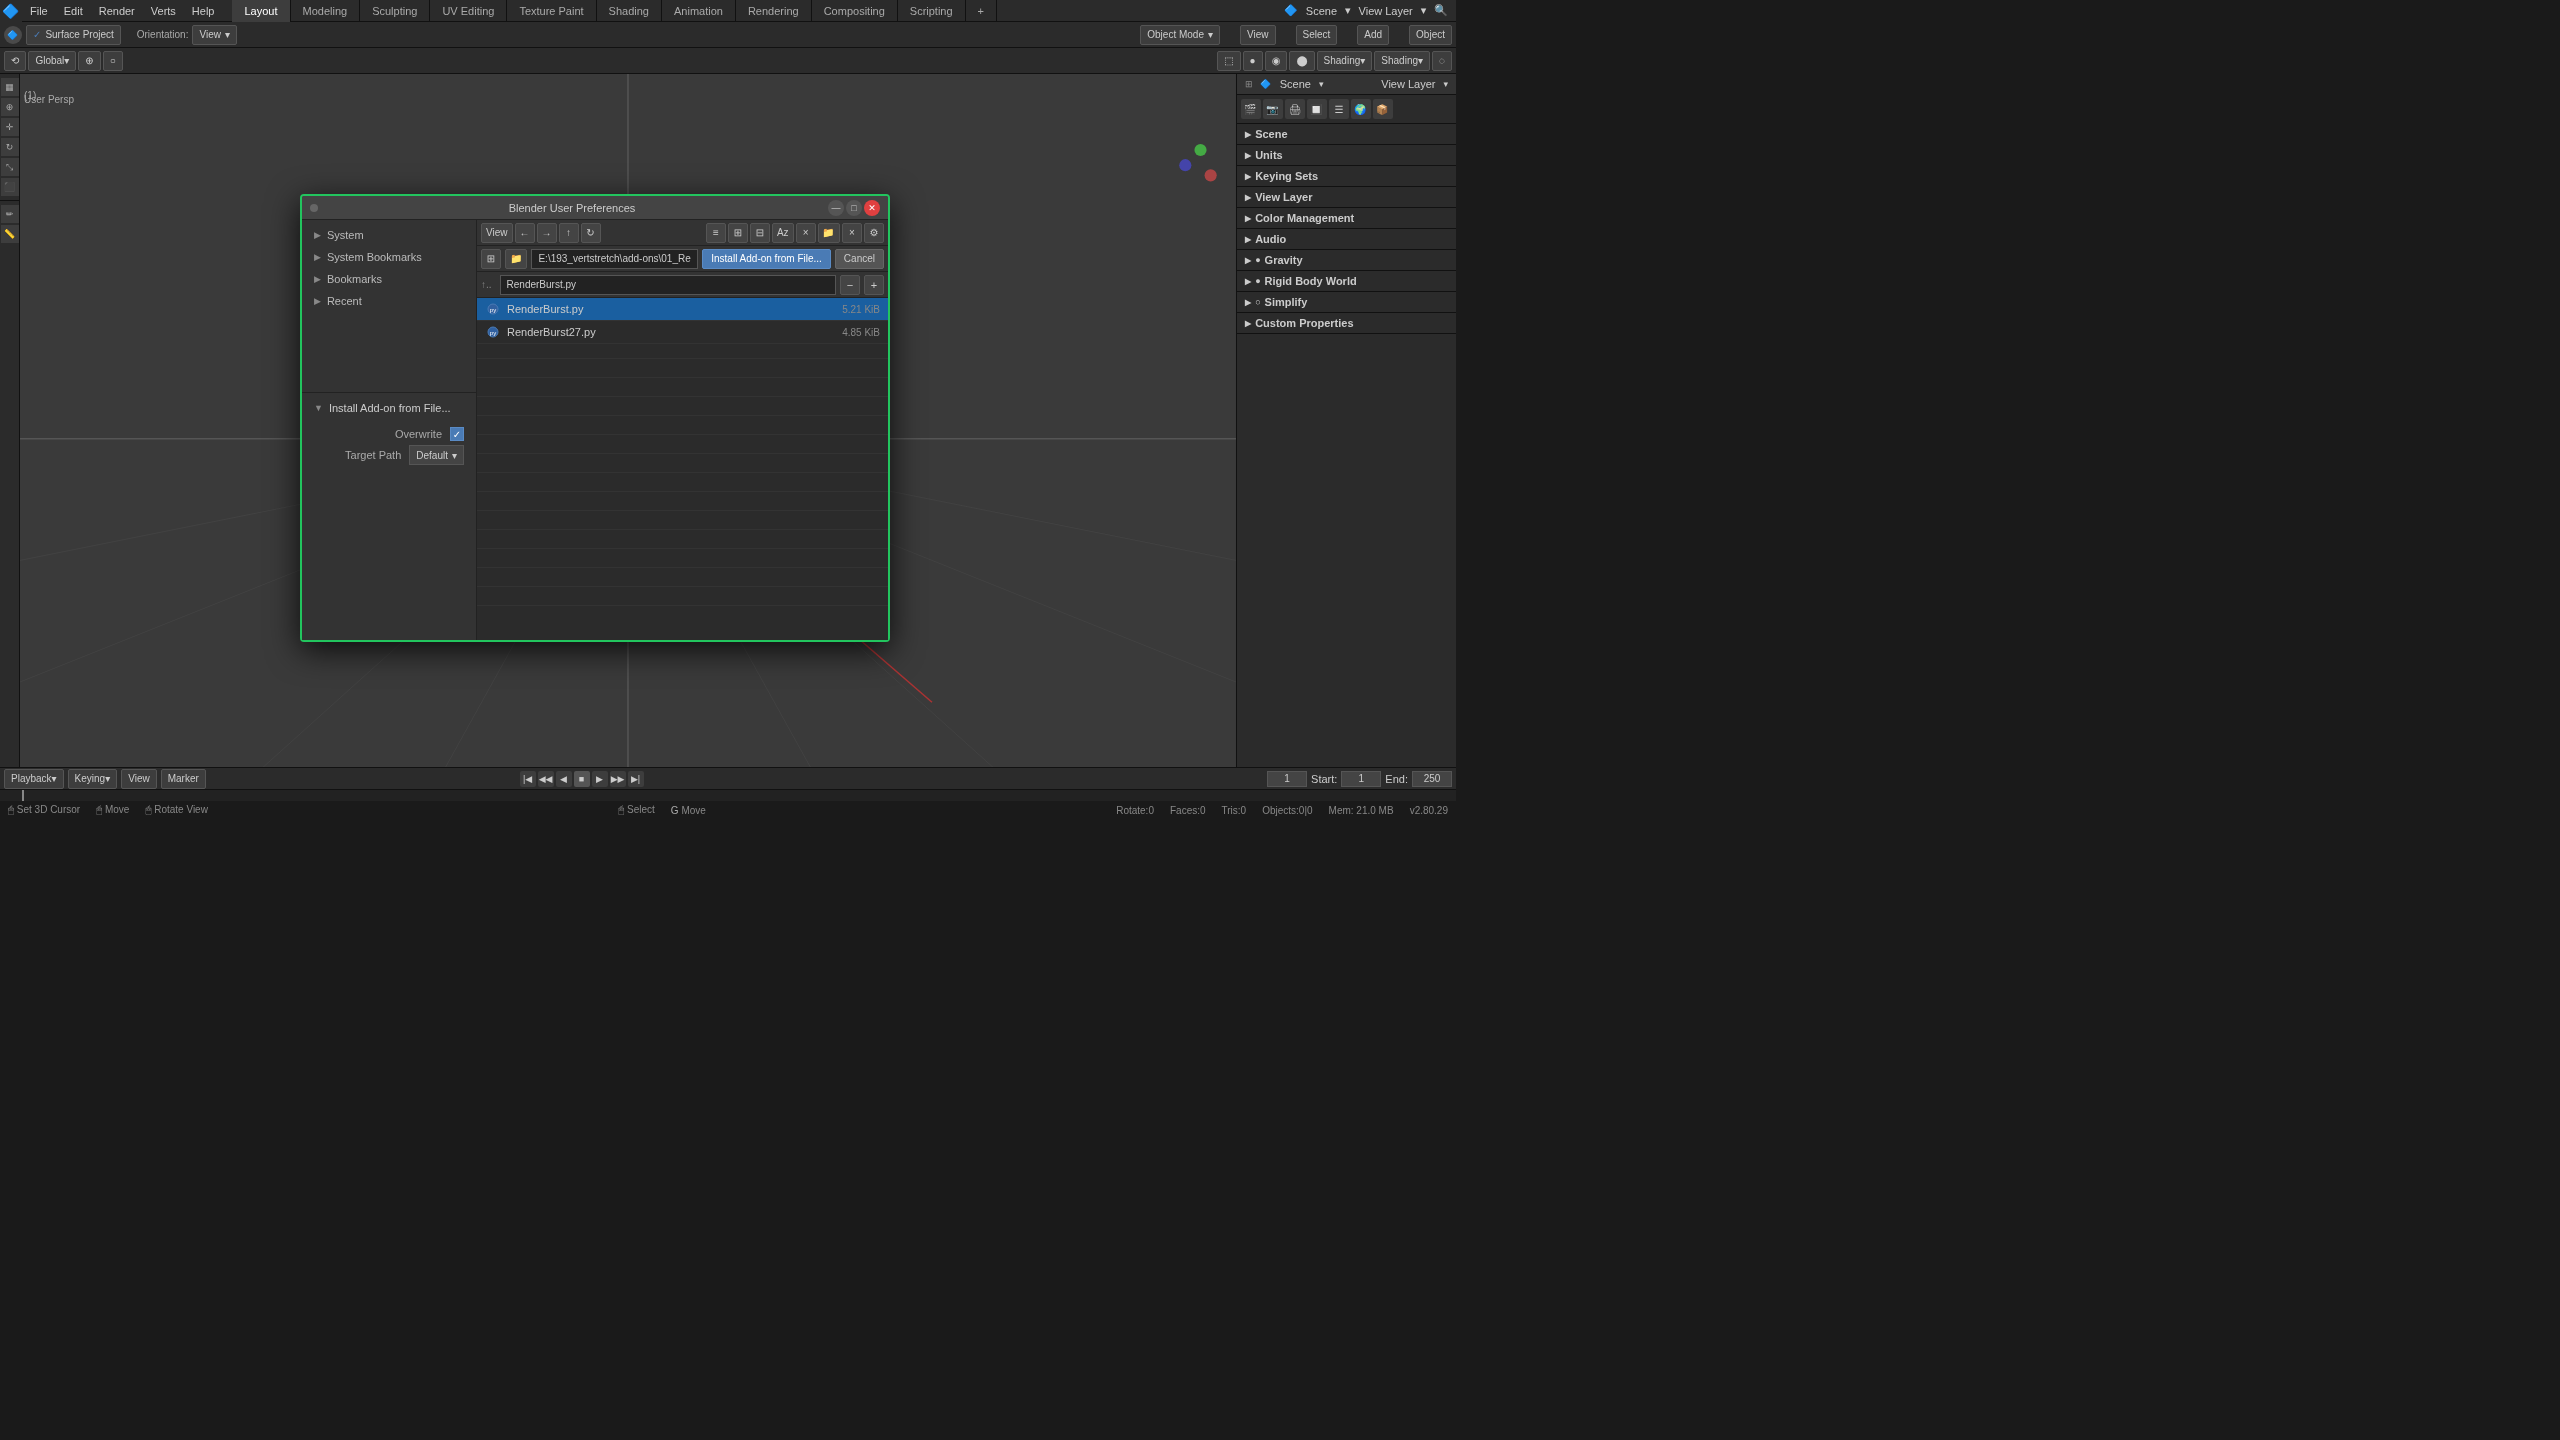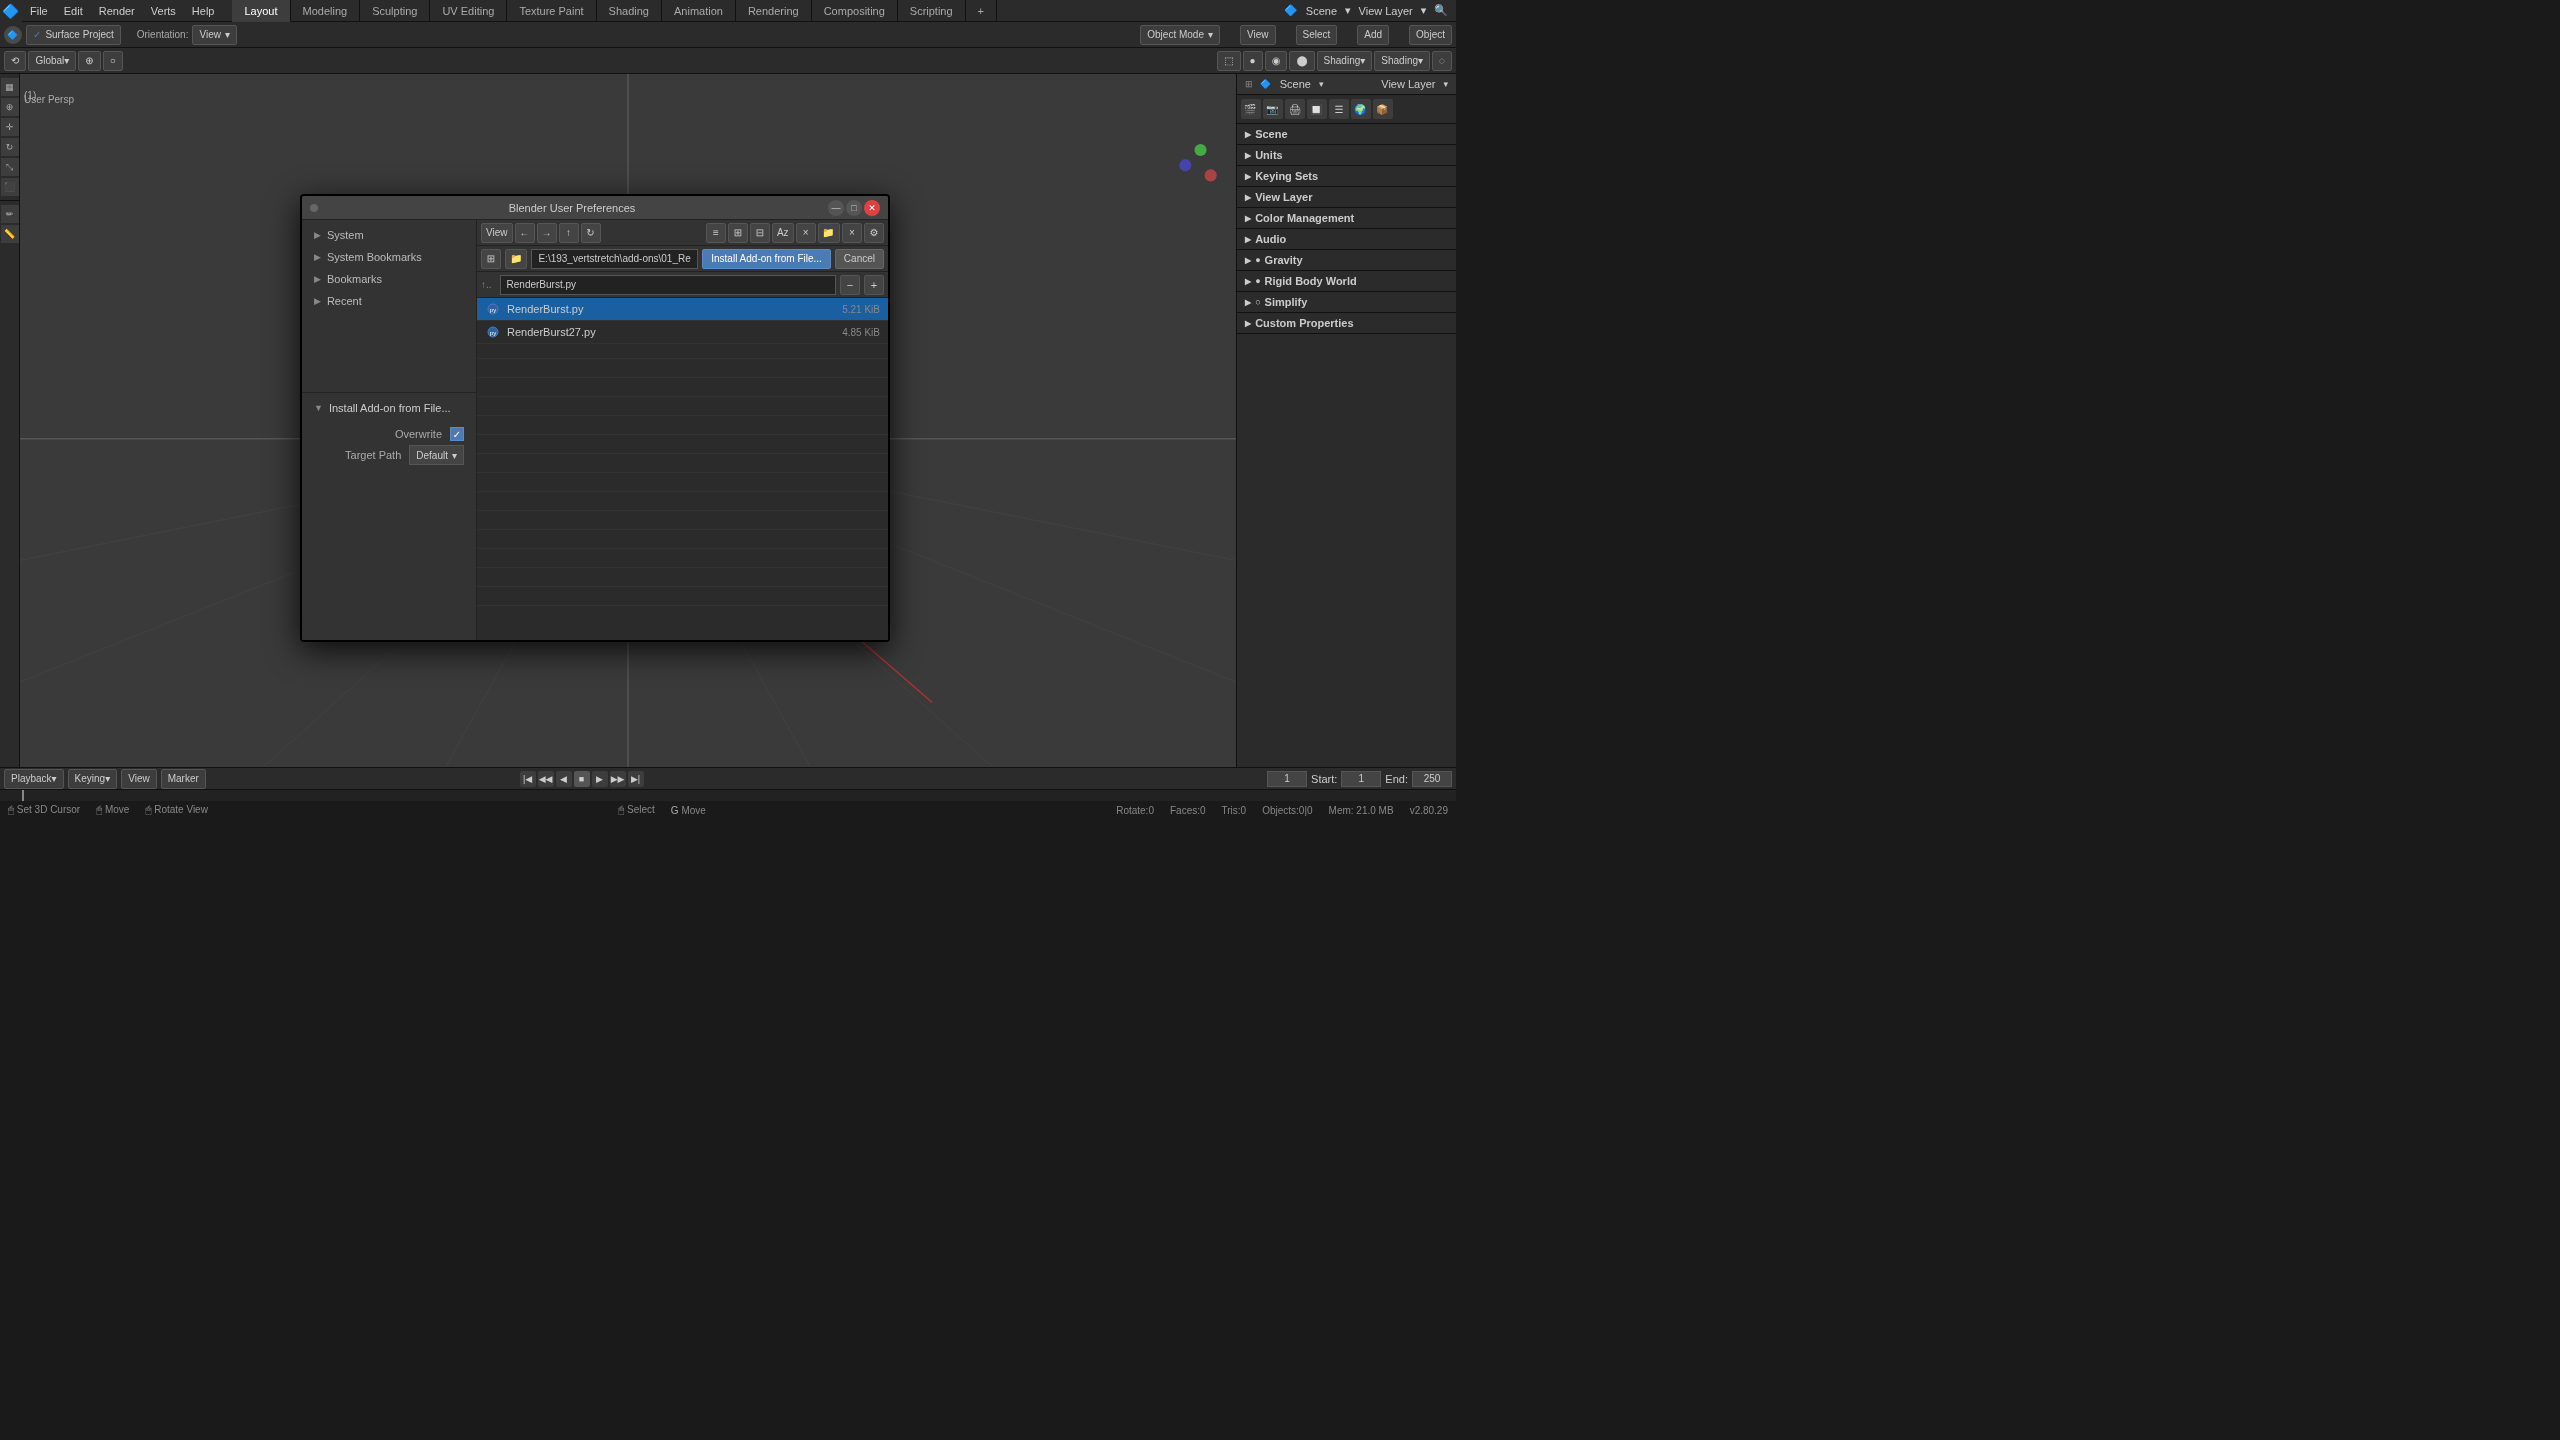--- a/index.html
+++ b/index.html
@@ -244,21 +244,21 @@
       gap: 16px;
     }
 
     
     #blender-dialog {
       position: absolute;
       top: 120px;
       left: 280px;
       width: 590px;
       background: #3a3a3a;
-      border: 2px solid #000000;
+      border: 2px solid #22c55e;
       border-radius: 4px;
       box-shadow: 0 8px 32px rgba(0,0,0,0.8);
       z-index: 300;
     }
 
     .dialog-titlebar {
       height: 24px;
       background: #444;
       display: flex;
       align-items: center;

